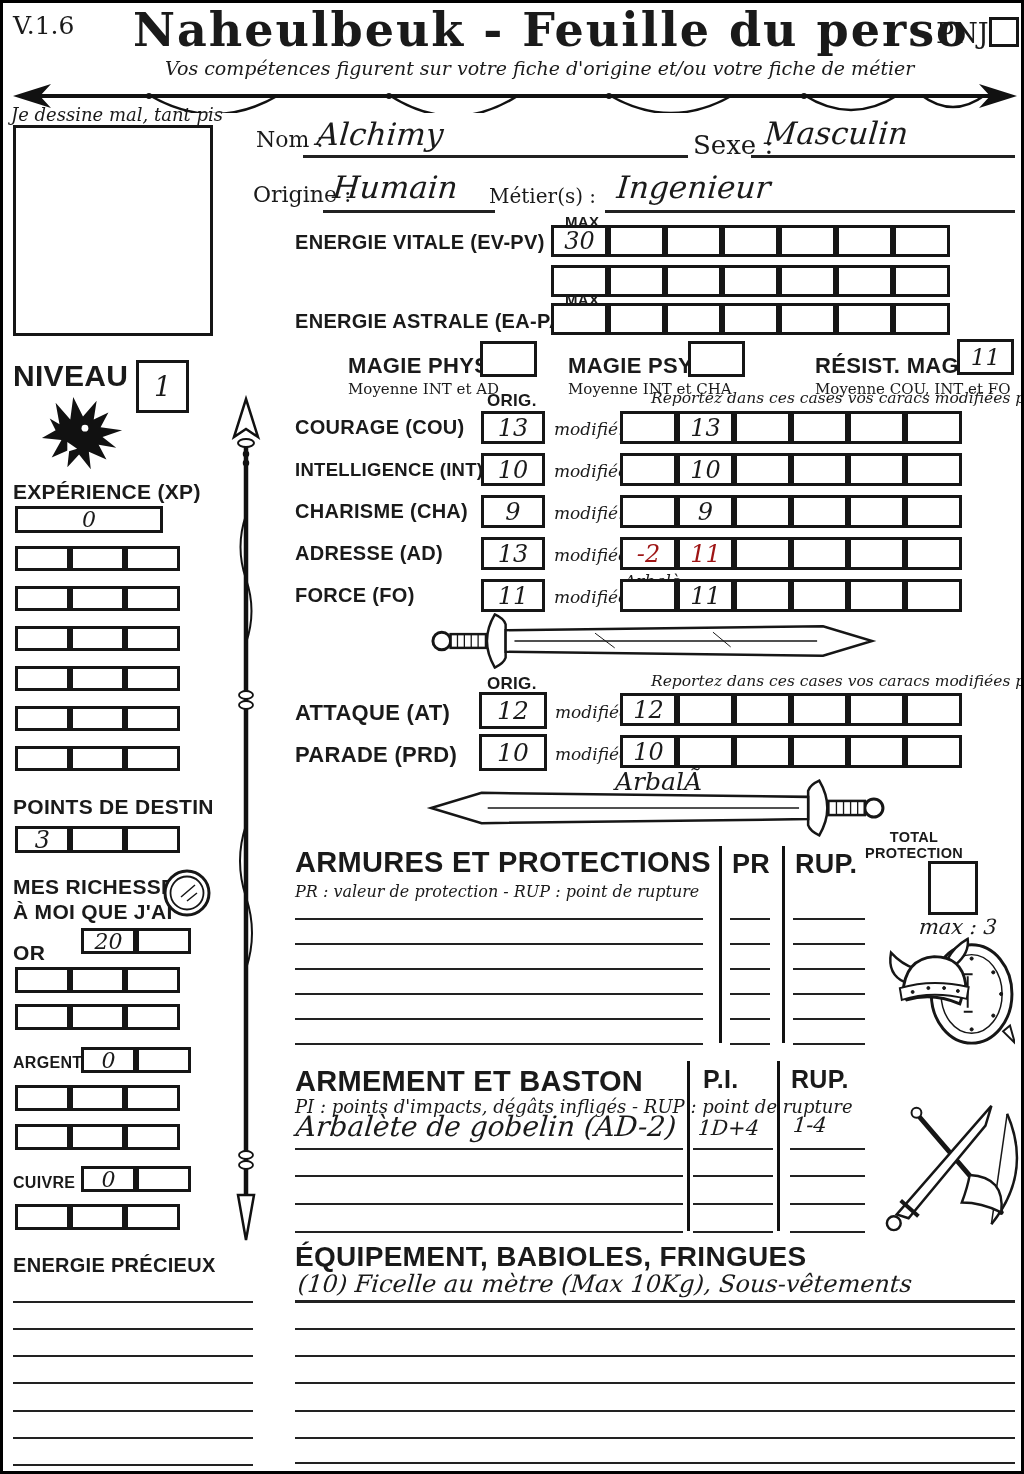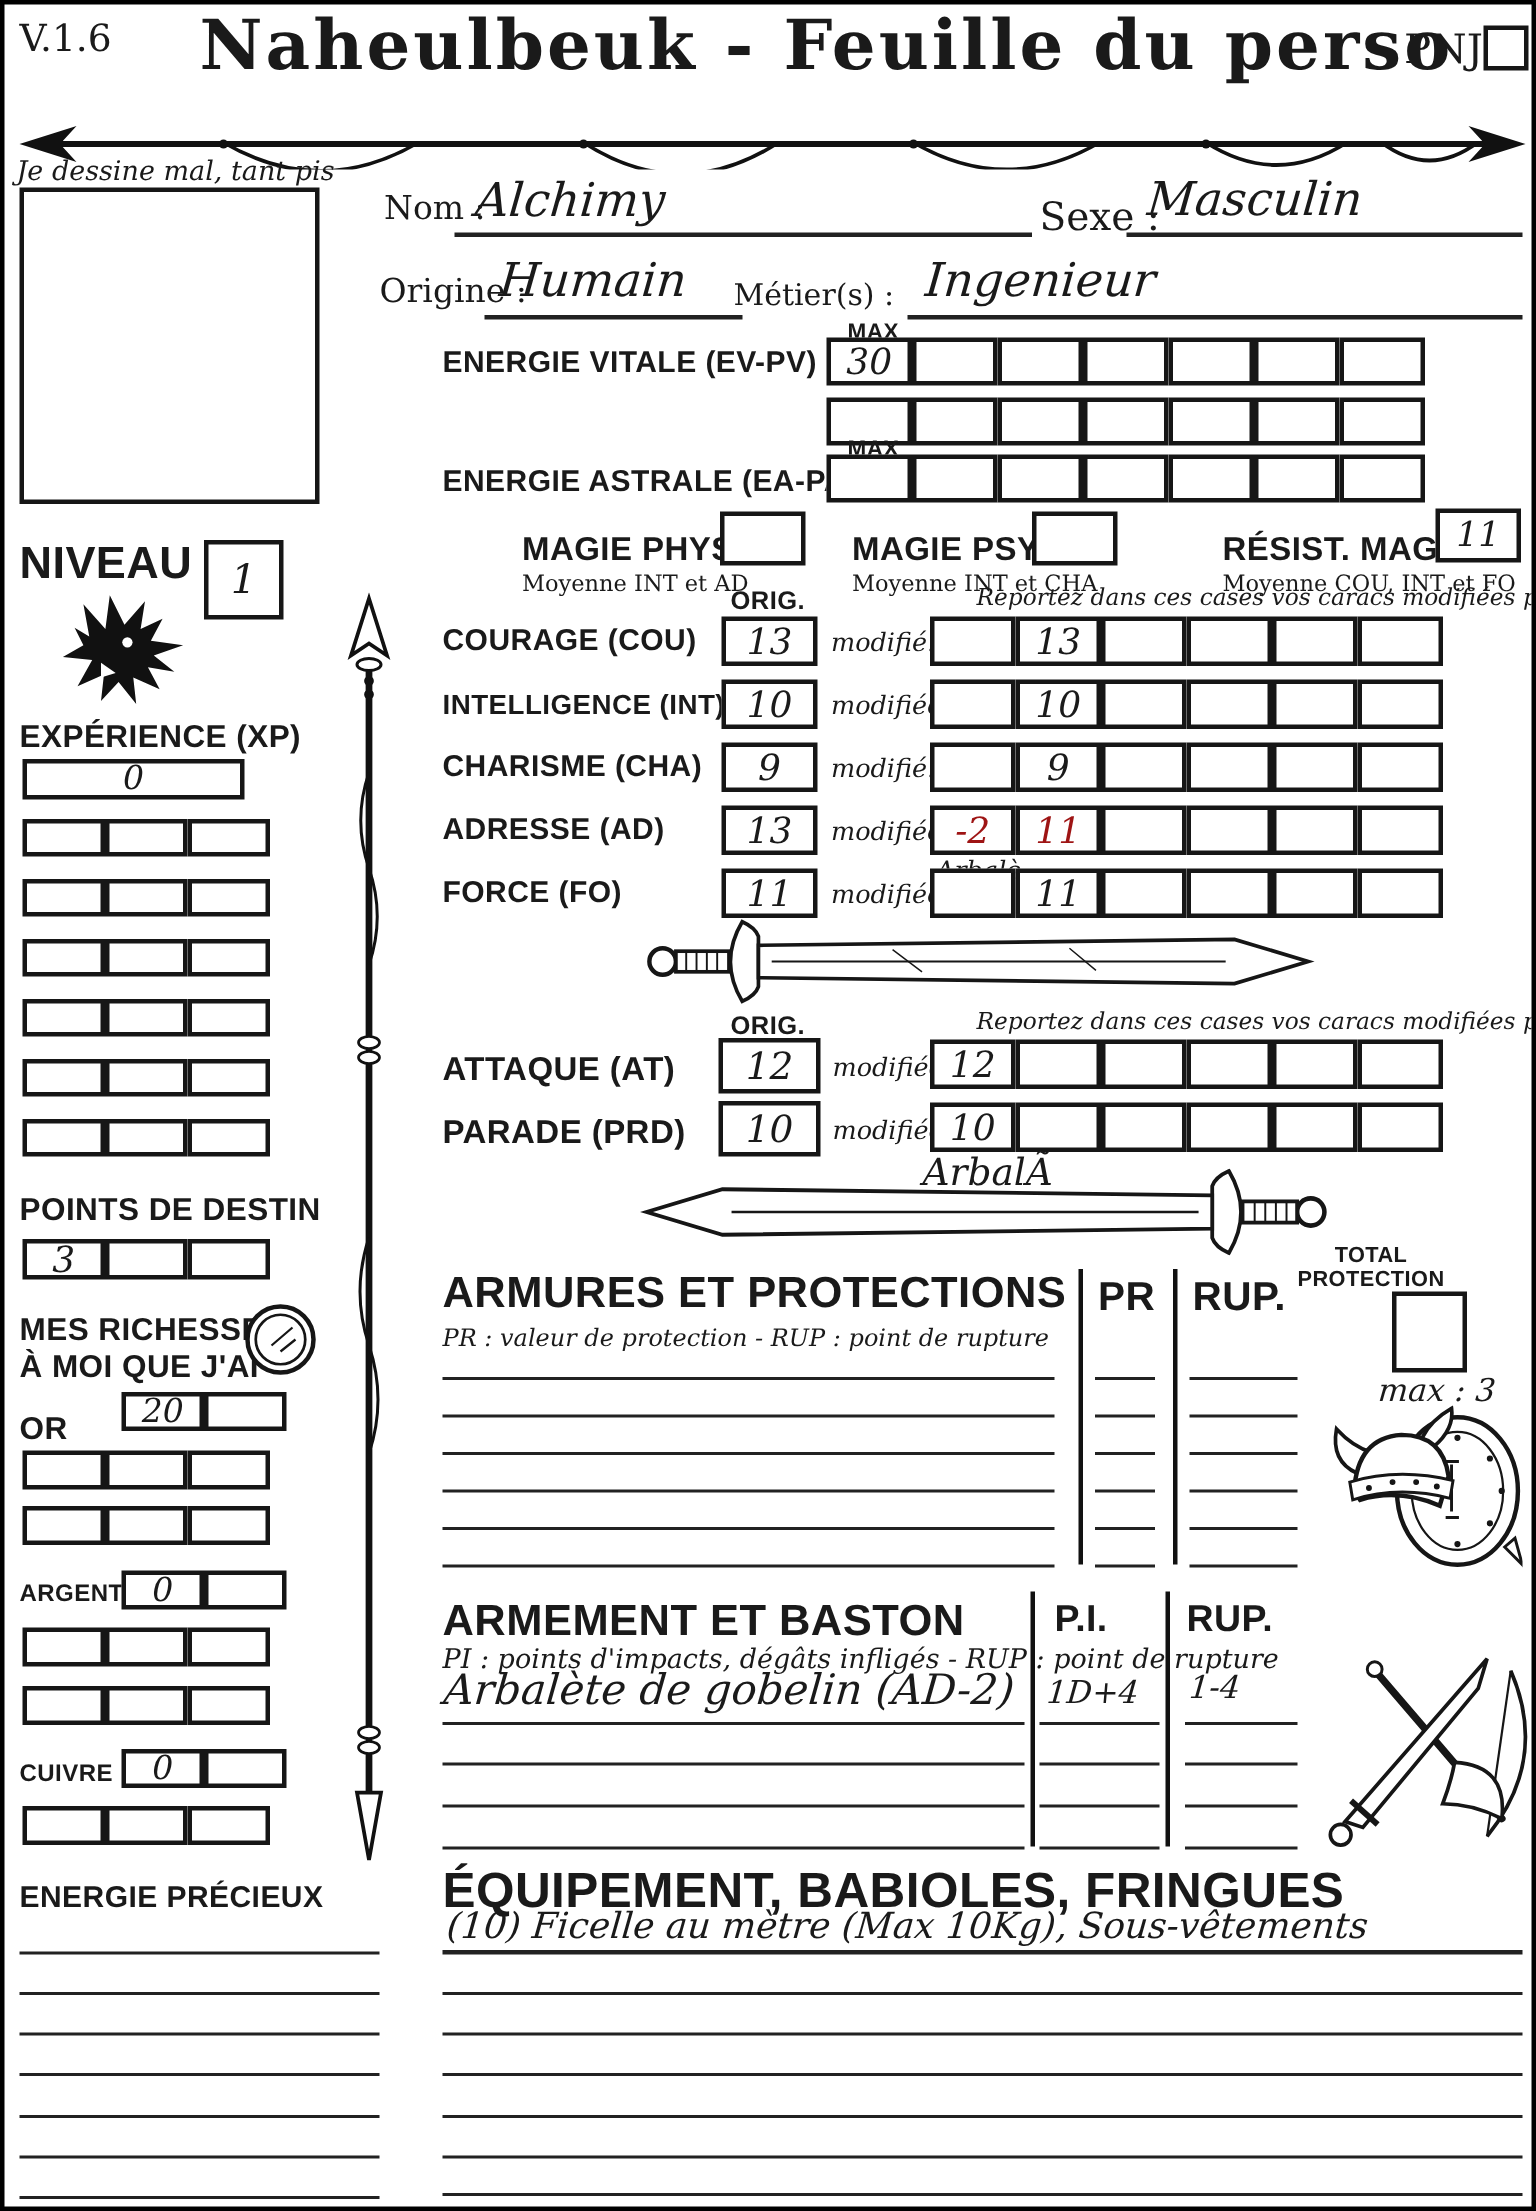--- a/index.html
+++ b/index.html
@@ -31,20 +31,21 @@
 </style>
 </head>
 <body>
 
 <div id="sheet">
 
   <div class="abs serif" style="left:10px; top:8px; font-size:25px;">V.1.6</div>
   <div class="abs serif tc" style="left:130px; top:0px; width:760px; font-size:46px; font-weight:bold; letter-spacing:2px;">Naheulbeuk - Feuille du perso</div>
   <div class="abs serif" style="left:933px; top:15px; font-size:27px;">PNJ</div>
   <span class="bx abs" style="left:986px; top:14px; width:30px; height:30px;"></span>
+  <div class="abs cal tc" style="left:162px; top:54px; width:700px; font-size:19px;">Vos compétences figurent sur votre fiche d'origine et/ou votre fiche de métier</div>
 
   <div class="abs" style="left:6px; top:76px;">
     <svg width="1012" height="34" viewBox="0 0 1012 34">
       <path d="M26 17 H986" stroke="#111" stroke-width="4" fill="none"></path>
       <path d="M4 17 L42 5 L31 17 L42 29 Z" fill="#111"></path>
       <path d="M1008 17 L970 5 L981 17 L970 29 Z" fill="#111"></path>
       <path d="M140 16 Q205 54 270 16 M380 16 Q445 58 510 16 M600 16 Q662 52 724 16 M795 16 Q842 46 889 16 M912 16 Q944 40 976 16" fill="none" stroke="#111" stroke-width="2.5"></path>
       <circle cx="140" cy="17" r="3" fill="#111"></circle>
         <circle cx="380" cy="17" r="3" fill="#111"></circle>
       <circle cx="600" cy="17" r="3" fill="#111"></circle>
@@ -454,21 +455,21 @@
         <path d="M44 18 L128 116" stroke-width="5" stroke-linecap="round" fill="none"></path>
         <circle cx="42" cy="15" r="5" stroke-width="2"></circle>
         <path d="M96 78 q36 2 32 38 q-20 -10 -40 -10 q6 -16 8 -28 z" stroke-width="2.5"></path>
         <path d="M22 118 L104 24 L118 8 L112 28 L34 122 Z" stroke-width="2.5"></path>
         <path d="M26 104 l18 16" stroke-width="4" fill="none"></path>
         <circle cx="19" cy="127" r="7" stroke-width="2.5"></circle>
       </g>
     </svg>
   </div>
 
-  <div class="abs lbl" style="left:292px; top:1238px; font-size:33px;">ÉQUIPEMENT, BABIOLES, FRINGUES</div>
+  <div class="abs lbl" style="left:292px; top:1238px; font-size:28px;">ÉQUIPEMENT, BABIOLES, FRINGUES</div>
   <div class="abs hw" style="left:295px; top:1267px; font-size:24px;">(10) Ficelle au mètre (Max 10Kg), Sous-vêtements</div>
   <div class="ln thick" style="left:292px; top:1297px; width:720px;"></div>
   <div class="ln" style="left:292px; top:1325px; width:720px;"></div>
   <div class="ln" style="left:292px; top:1352px; width:720px;"></div>
   <div class="ln" style="left:292px; top:1379px; width:720px;"></div>
   <div class="ln" style="left:292px; top:1407px; width:720px;"></div>
   <div class="ln" style="left:292px; top:1434px; width:720px;"></div>
   <div class="ln" style="left:292px; top:1459px; width:720px;"></div>
 
 </div>

